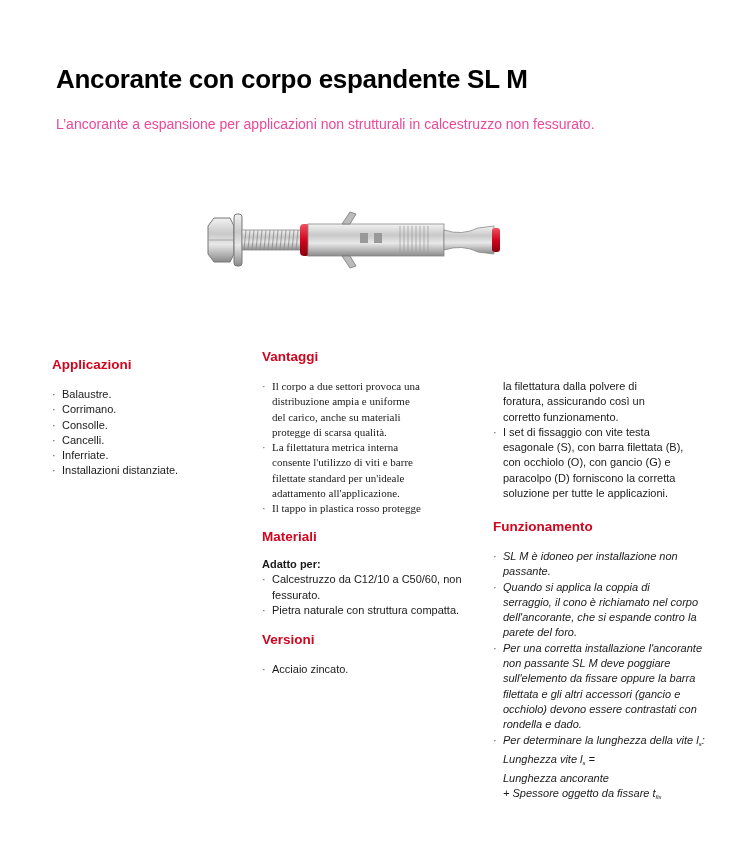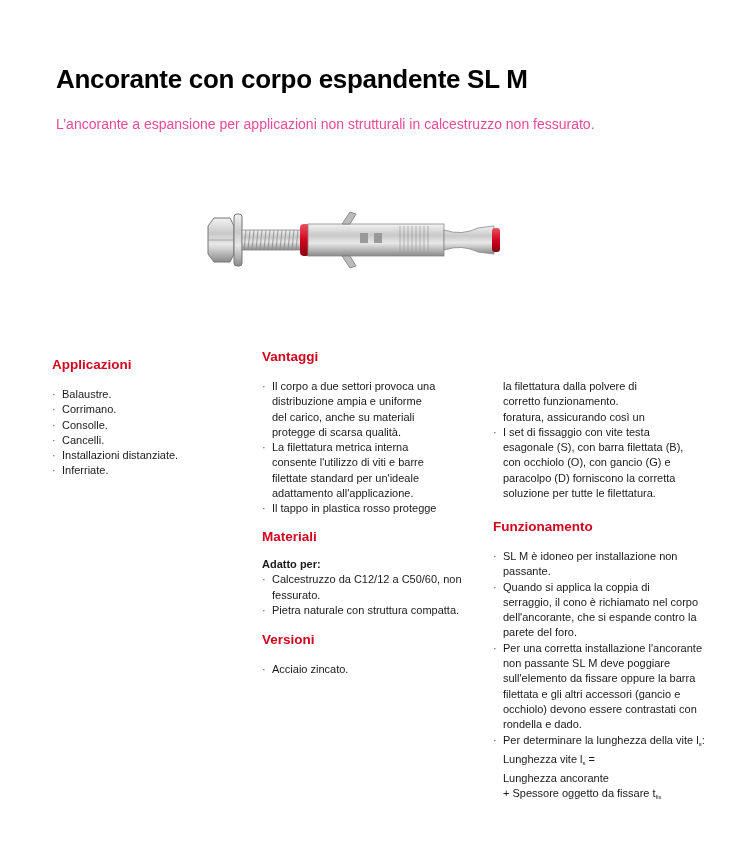--- a/index.html
+++ b/index.html
@@ -92,73 +92,73 @@
   </svg>
 </div>
 
 <div class="col" style="left:52px; top:349px; width:180px;margin-top:8px;">
   <h2 class="sec-title">Applicazioni</h2>
   <ul class="bullets" style="margin-top:15px;">
     <li>Balaustre.</li>
     <li>Corrimano.</li>
     <li>Consolle.</li>
     <li>Cancelli.</li>
+    <li>Inferriate.</li>
     <li>Installazioni distanziate.</li>
-    <li>Inferriate.</li>
   </ul>
 </div>
 
 <div class="col" style="left:262px; top:349px; width:220px;">
   <h2 class="sec-title">Vantaggi</h2>
-  <ul class="bullets" style="margin-top:15px;">
+  <ul class="bullets" style="margin-top:15px;font-family:Liberation Serif, serif;">
     <li>Il corpo a due settori provoca una</li>
     <li class="cont">distribuzione ampia e uniforme</li>
     <li class="cont">del carico, anche su materiali</li>
     <li class="cont">protegge di scarsa qualità.</li>
     <li>La filettatura metrica interna</li>
     <li class="cont">consente l'utilizzo di viti e barre</li>
     <li class="cont">filettate standard per un'ideale</li>
     <li class="cont">adattamento all'applicazione.</li>
     <li>Il tappo in plastica rosso protegge</li>
   </ul>
 </div>
 
 <div class="col" style="left:493px; top:379px; width:240px;">
   <ul class="bullets">
     <li class="cont">la filettatura dalla polvere di</li>
+    <li class="cont">foratura, assicurando così un</li>
     <li class="cont">corretto funzionamento.</li>
-    <li class="cont">foratura, assicurando così un</li>
     <li>I set di fissaggio con vite testa</li>
     <li class="cont">esagonale (S), con barra filettata (B),</li>
     <li class="cont">con occhiolo (O), con gancio (G) e</li>
     <li class="cont">paracolpo (D) forniscono la corretta</li>
-    <li class="cont">soluzione per tutte le filettatura.</li>
+    <li class="cont">soluzione per tutte le applicazioni.</li>
   </ul>
 </div>
 
 <div class="col" style="left:262px; top:529px; width:220px;">
   <h2 class="sec-title">Materiali</h2>
   <div class="lbl-bold" style="margin-top:13px;">Adatto per:</div>
   <ul class="bullets">
-    <li>Calcestruzzo da C12/12 a C50/60, non</li>
+    <li>Calcestruzzo da C12/10 a C50/60, non</li>
     <li class="cont">fessurato.</li>
     <li>Pietra naturale con struttura compatta.</li>
   </ul>
 </div>
 
 <div class="col" style="left:262px; top:632px; width:220px;">
   <h2 class="sec-title">Versioni</h2>
   <ul class="bullets" style="margin-top:15px;">
     <li>Acciaio zincato.</li>
   </ul>
 </div>
 
 <div class="col" style="left:493px; top:519px; width:245px;">
   <h2 class="sec-title">Funzionamento</h2>
-  <ul class="bullets" style="margin-top:15px;">
+  <ul class="bullets" style="margin-top:15px;font-style:italic;">
     <li>SL M è idoneo per installazione non</li>
     <li class="cont">passante.</li>
     <li>Quando si applica la coppia di</li>
     <li class="cont">serraggio, il cono è richiamato nel corpo</li>
     <li class="cont">dell'ancorante, che si espande contro la</li>
     <li class="cont">parete del foro.</li>
     <li>Per una corretta installazione l'ancorante</li>
     <li class="cont">non passante SL M deve poggiare</li>
     <li class="cont">sull'elemento da fissare oppure la barra</li>
     <li class="cont">filettata e gli altri accessori (gancio e</li>

